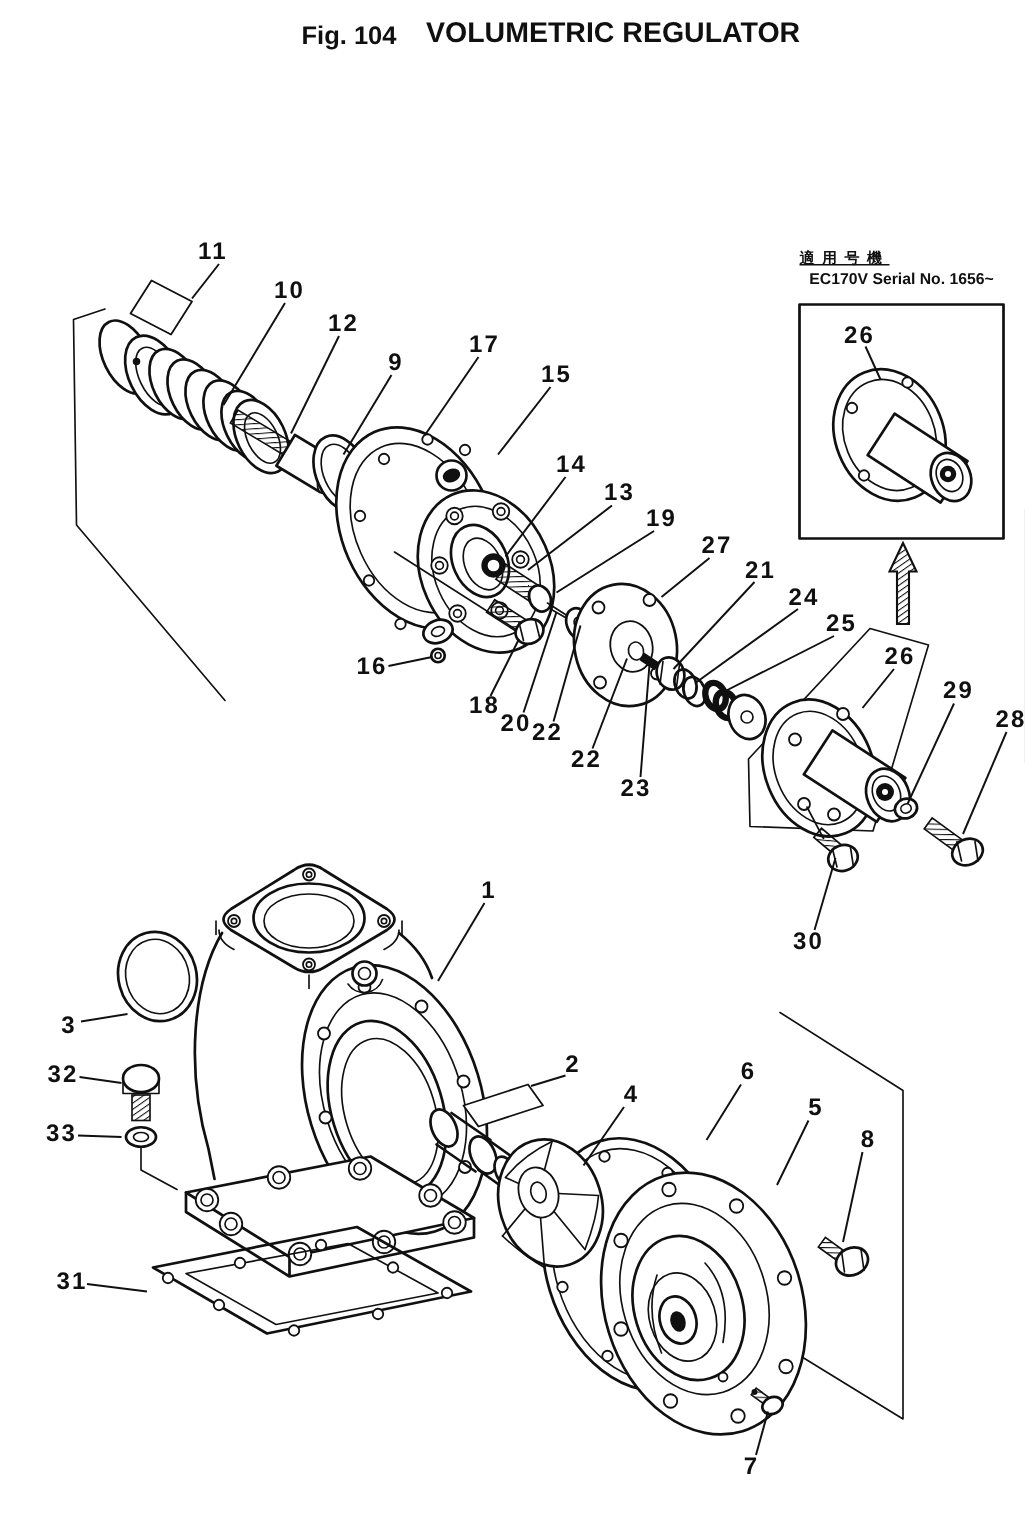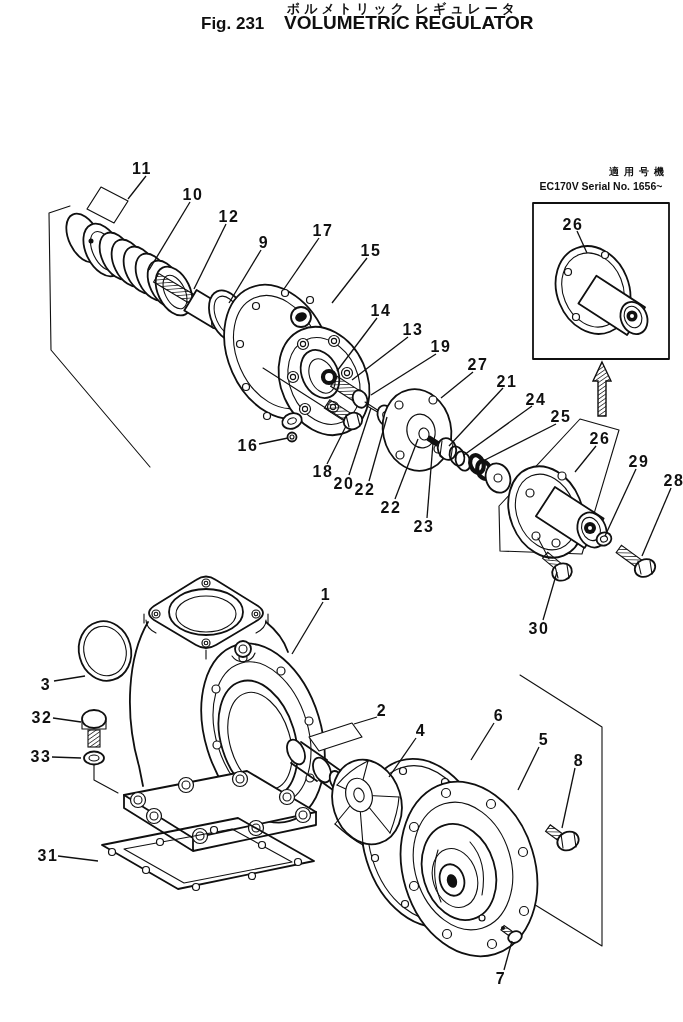--- a/index.html
+++ b/index.html
@@ -3,43 +3,42 @@
 <meta charset="utf-8">
 <style>
   html,body{margin:0;padding:0;background:#e8e8e8;}
   .page{position:relative;width:683px;height:1022px;background:#ffffff;margin:0 auto;overflow:hidden;
         font-family:"Liberation Sans",sans-serif;color:#101010;}
   .ja-title{position:absolute;left:283px;top:0;width:240px;text-align:center;
             font:bold 13px "Liberation Sans",sans-serif;letter-spacing:4px;white-space:nowrap;}
   .fig-label{position:absolute;left:201px;top:14px;font:bold 17px "Liberation Sans",sans-serif;}
   .en-title{position:absolute;left:284px;top:12px;width:236px;text-align:center;
             font:bold 19px "Liberation Sans",sans-serif;white-space:nowrap;}
-  .inset-ja{position:absolute;left:533px;top:165px;width:136px;text-align:right;
-            font:bold 10px "Liberation Sans",sans-serif;letter-spacing:5px;white-space:nowrap;}
+  .inset-ja{position:absolute;left:533px;top:165px;width:136px;text-align:left;
+            font:bold 10px "Liberation Sans",sans-serif;letter-spacing:5px;white-space:nowrap;text-decoration:underline;}
   .inset-serial{position:absolute;left:519px;top:180px;width:164px;text-align:center;
             font:bold 10.5px "Liberation Sans",sans-serif;white-space:nowrap;}
   svg{position:absolute;left:0;top:0;}
   .ln{fill:none;stroke:#101010;stroke-width:1.8;stroke-linecap:round;stroke-linejoin:round;}
   .ln2{fill:none;stroke:#101010;stroke-width:1.1;stroke-linecap:round;stroke-linejoin:round;}
   .fw{fill:#ffffff;stroke:#101010;stroke-width:1.8;stroke-linejoin:round;}
   .fw2{fill:#ffffff;stroke:#101010;stroke-width:1.2;stroke-linejoin:round;}
   .blk{fill:#101010;stroke:none;}
   .thr{fill:url(#thr);stroke:#101010;stroke-width:1.1;}
   .thick{fill:none;stroke:#101010;stroke-width:4.2;}
   .leader{fill:none;stroke:#101010;stroke-width:1.3;}
   .callout-label{font:bold 16px "Liberation Sans",sans-serif;letter-spacing:1.5px;
                  fill:#101010;text-anchor:middle;dominant-baseline:central;}
 </style>
 </head>
 <body>
 
 <div class="page">
 
-  <div class="ja-title">ボルメトリック レギュレータ</div>
-  <div class="fig-label">Fig. 231</div>
+  <div class="fig-label">Fig. 104</div>
   <div class="en-title">VOLUMETRIC REGULATOR</div>
 
   <div class="inset-ja">適用号機</div>
   <div class="inset-serial">EC170V Serial No. 1656~</div>
 
   <svg id="art" width="683" height="1022" viewBox="0 0 683 1022">
     <defs>
       <pattern id="thr" patternUnits="userSpaceOnUse" width="3.4" height="3.4" patternTransform="rotate(55)">
         <line x1="0" y1="0" x2="0" y2="3.4" stroke="#101010" stroke-width="1.4"></line>
       </pattern>

